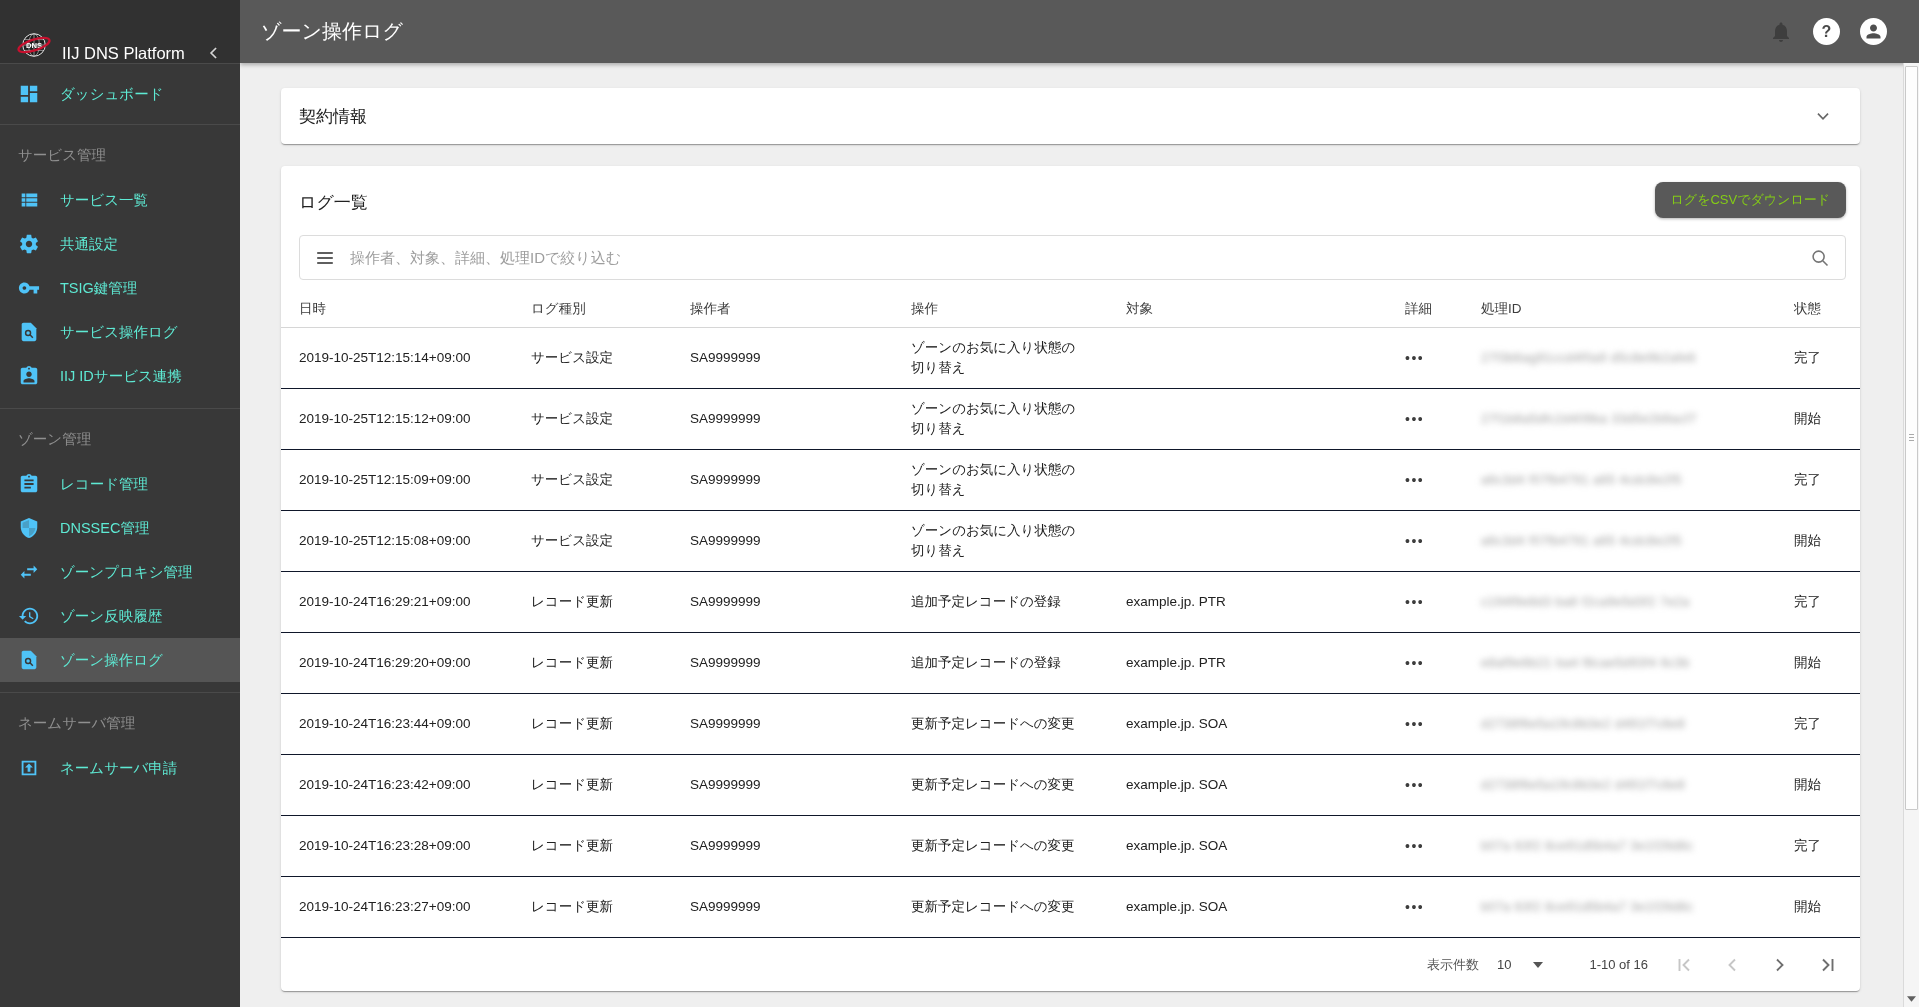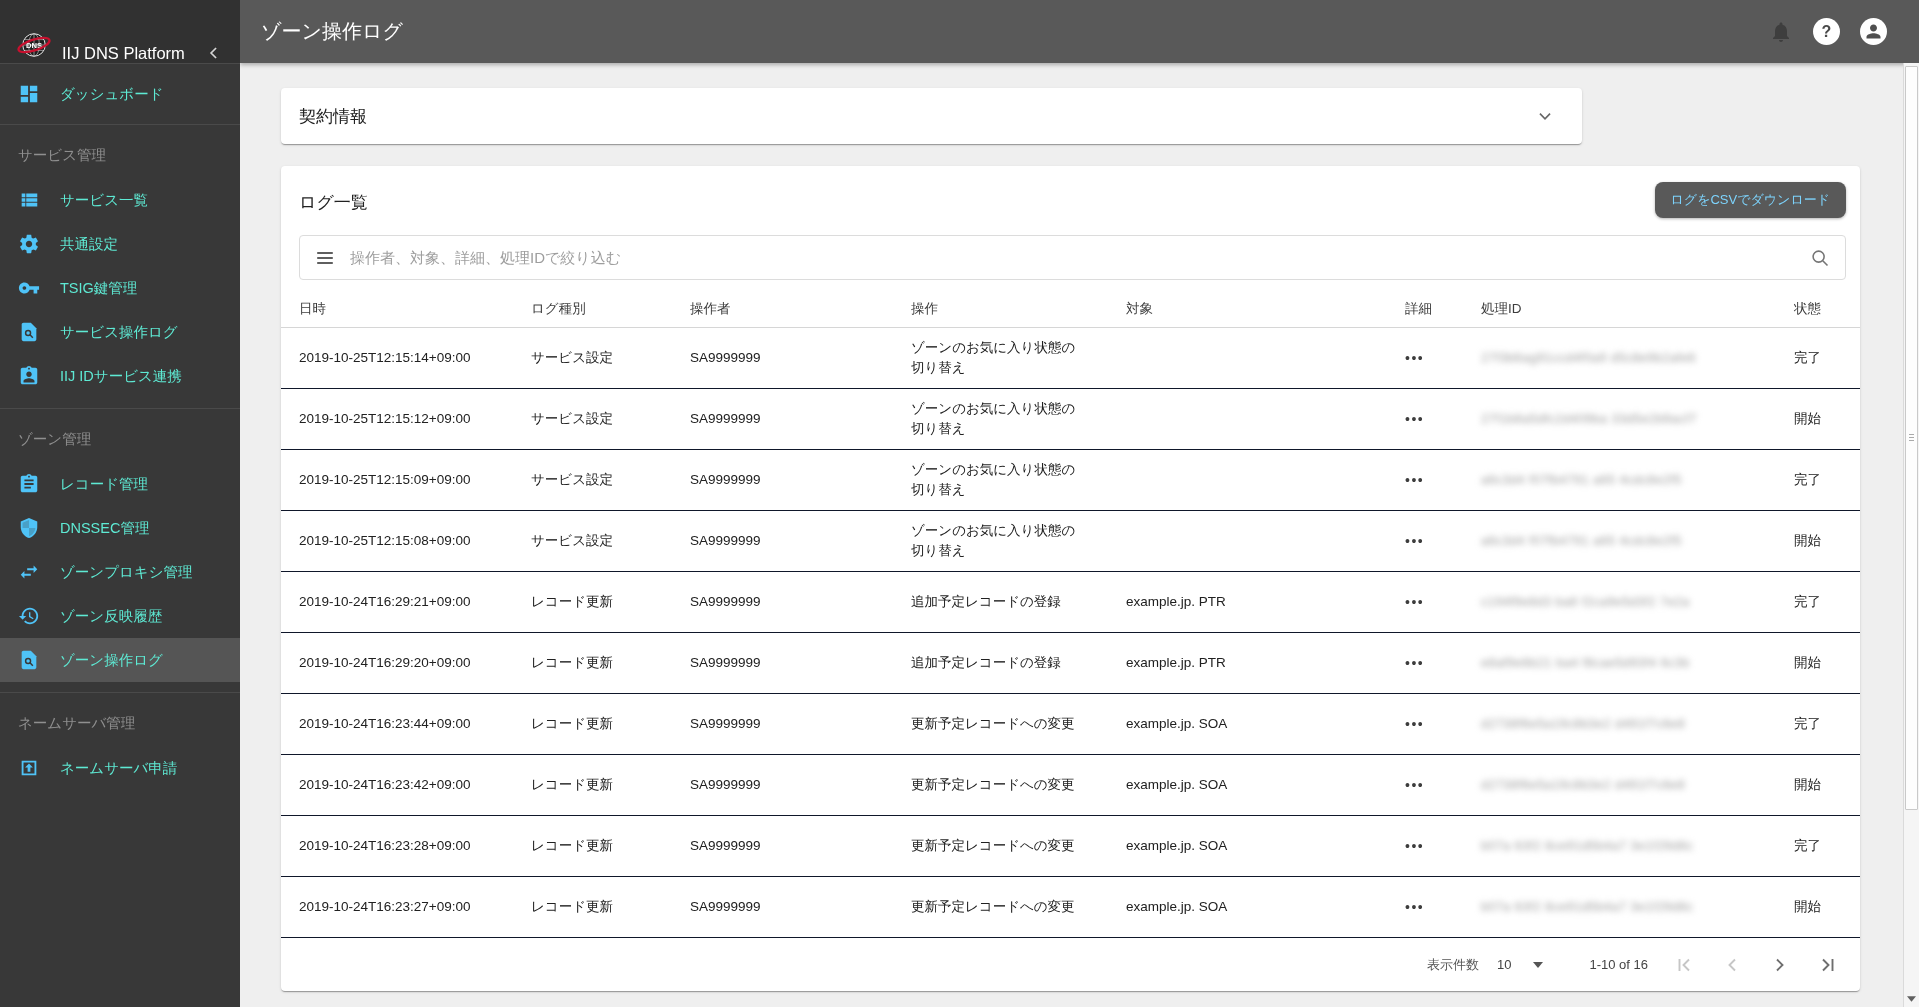--- a/index.html
+++ b/index.html
@@ -29,28 +29,28 @@
   .header-actions { margin-left:auto; display:flex; align-items:center; gap:20px; margin-right:32px; }
   .bell { width:24px; height:24px; cursor:pointer; }
   .hcircle { width:27px; height:27px; background:#ffffff; border-radius:50%; display:flex;
     align-items:center; justify-content:center; cursor:pointer; }
   .help-glyph { color:#4a4a4a; font-size:16px; font-weight:bold; }
 
   
   .main { position:absolute; left:240px; top:63px; right:0; bottom:0; background:#efefef; }
   .card { background:#fff; border-radius:4px;
     box-shadow:0 2px 1px -1px rgba(0,0,0,.2), 0 1px 1px 0 rgba(0,0,0,.14), 0 1px 3px 0 rgba(0,0,0,.12); }
-  .contract-card { position:absolute; left:41px; top:25px; width:1301px; height:56px;
+  .contract-card { position:absolute; left:41px; top:25px; width:1579px; height:56px;
     display:flex; align-items:center; padding:0 26px 0 18px; cursor:pointer; }
   .contract-title { font-size:17px; color:#212121; flex:1; }
   .chev-down { width:22px; height:22px; }
 
   .log-card { position:absolute; left:41px; top:103px; width:1579px; height:825px; }
   .log-title { position:absolute; left:18px; top:25px; font-size:17px; color:#212121; }
-  .csv-btn { position:absolute; right:14px; top:16px; height:36px; background:#595959; color:#7dd3fc;
+  .csv-btn { position:absolute; right:14px; top:16px; height:36px; background:#595959; color:#84cc16;
     font-size:13px; border:none; border-radius:8px; padding:0 16px; cursor:pointer;
     font-family:inherit; box-shadow:0 1px 3px rgba(0,0,0,.3); }
   .search-box { position:absolute; left:18px; top:69px; width:1547px; height:45px;
     border:1px solid #dcdcdc; border-radius:4px; display:flex; align-items:center; padding:0 14px; }
   .hamburger { width:22px; height:22px; flex:0 0 auto; cursor:pointer; }
   .search-input { flex:1; border:none; outline:none; font-size:15px; margin-left:14px;
     font-family:inherit; color:#ec4899; background:transparent; }
   .search-input::placeholder { color:#9e9e9e; opacity:1; }
   .magnifier { width:22px; height:22px; flex:0 0 auto; cursor:pointer; }
 

